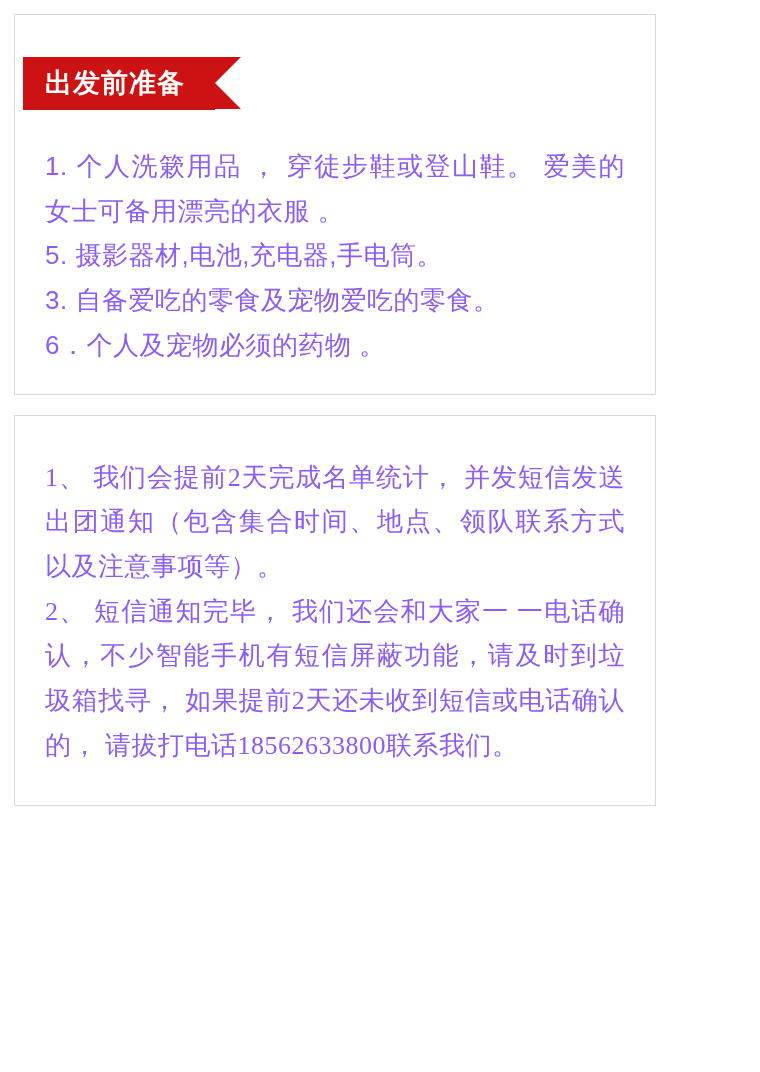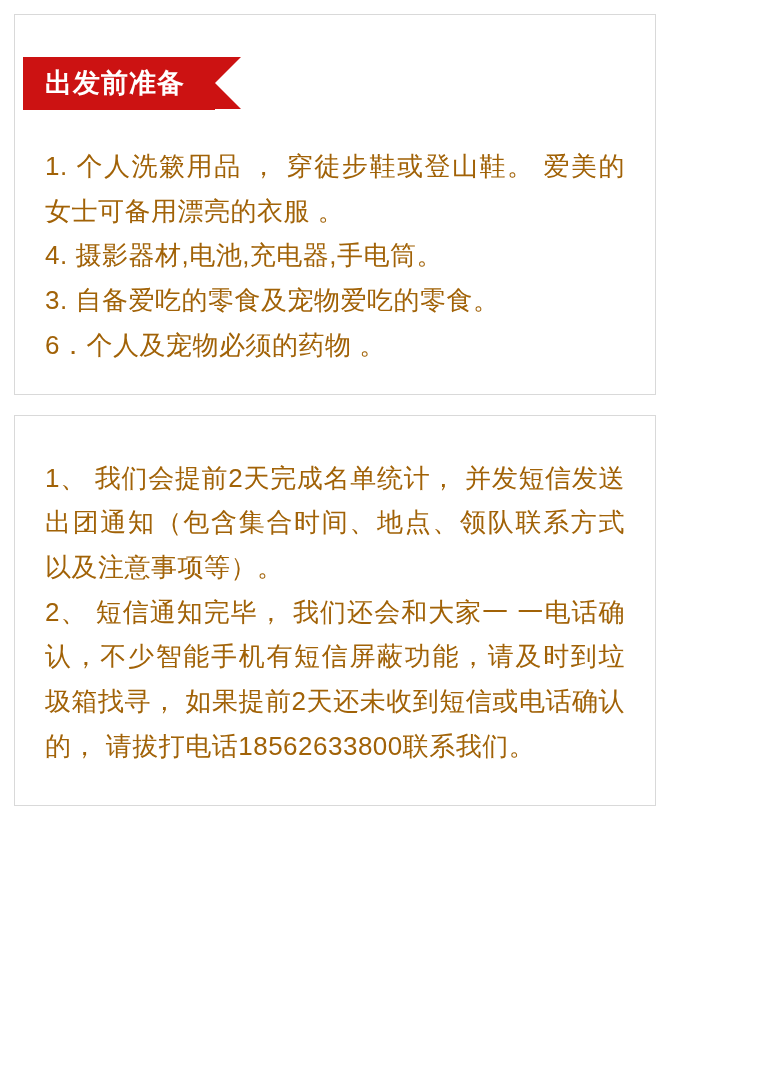--- a/index.html
+++ b/index.html
@@ -55,50 +55,51 @@
     width: 0;
     height: 0;
     border-top: 26px solid #cc1212;
     border-bottom: 26px solid #cc1212;
     border-right: 26px solid transparent;
   }
   .body-text {
     padding: 34px 30px 0 30px;
     font-size: 26px;
     line-height: 1.72;
-    color: #a16207;
+    color: #8b5cf6;
     letter-spacing: 0.5px;
   }
   .body-text p {
     margin: 0;
     text-align: justify;
     text-justify: inter-ideograph;
   }
   .card-2 .body-text {
     padding-top: 40px;
+    font-family: Liberation Serif, serif;
   }
   .card-2 .ribbon-wrap {
     padding-top: 46px;
   }
   .spacer-bottom {
     height: 10px;
   }
 </style>
 </head>
 <body>
 
 <div class="page">
 
   <div class="card card-1">
     <div class="ribbon-wrap">
       <div class="ribbon">出发前准备</div>
     </div>
     <div class="body-text">
       <p>1. 个人洗簌用品 ， 穿徒步鞋或登山鞋。 爱美的女士可备用漂亮的衣服 。</p>
-      <p>4. 摄影器材,电池,充电器,手电筒。</p>
+      <p>5. 摄影器材,电池,充电器,手电筒。</p>
       <p>3. 自备爱吃的零食及宠物爱吃的零食。</p>
       <p>6．个人及宠物必须的药物 。</p>
     </div>
   </div>
 
   <div class="card card-2">
     <div class="body-text">
       <p>1、 我们会提前2天完成名单统计， 并发短信发送出团通知（包含集合时间、地点、领队联系方式以及注意事项等）。</p>
       <p>2、 短信通知完毕， 我们还会和大家一 一电话确认，不少智能手机有短信屏蔽功能，请及时到垃圾箱找寻， 如果提前2天还未收到短信或电话确认的， 请拔打电话18562633800联系我们。</p>
     </div>

